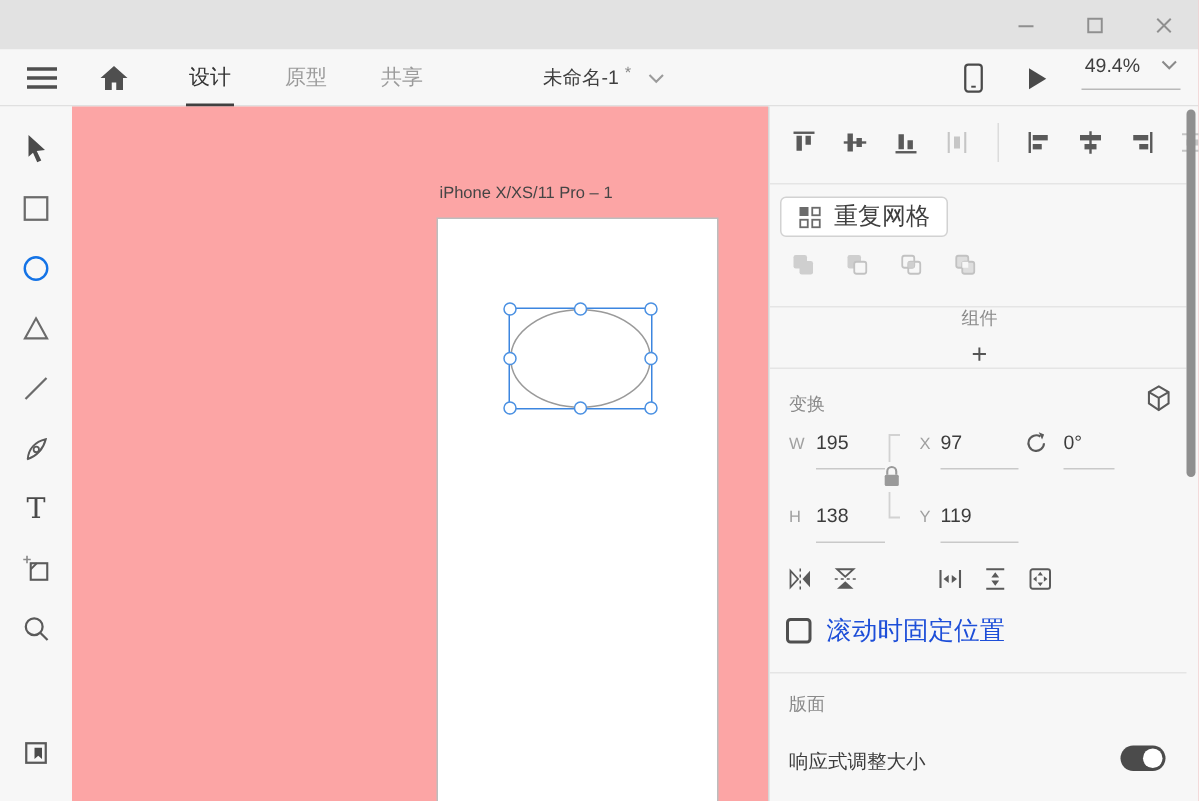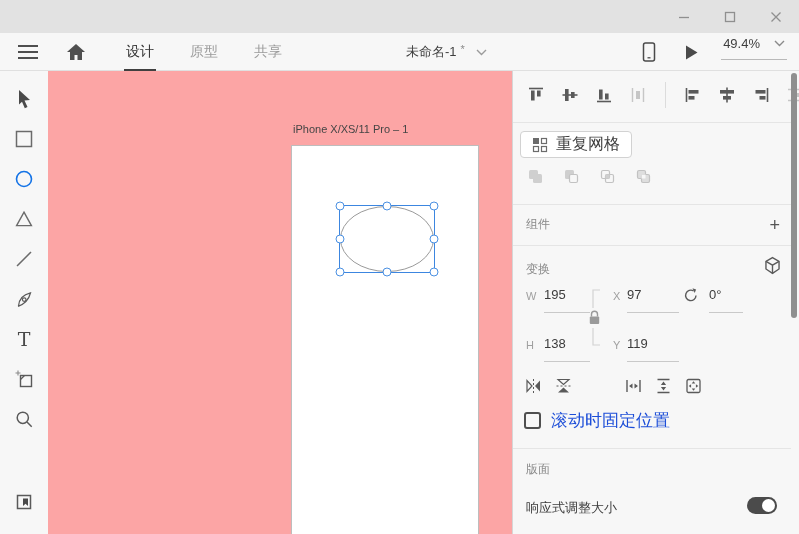--- a/index.html
+++ b/index.html
@@ -15,21 +15,21 @@
   
   .toolbar { position:absolute; top:33px; left:0; right:0; height:38px; background:#f7f7f7; border-bottom:1px solid #e0e0e0; }
   .icon-btn { border:none; background:transparent; display:flex; align-items:center; justify-content:center; cursor:pointer; }
   .hamburger { position:absolute; left:14px; top:0; height:38px; width:28px; }
   .home { position:absolute; left:62px; top:0; height:38px; width:28px; }
   .tabs { position:absolute; left:120px; top:0; height:38px; display:flex; }
   .tab { position:relative; height:38px; padding:0 6px; margin-right:24px; display:flex; align-items:center; font-size:14px; color:#9b9b9b; cursor:pointer; background:transparent; border:none; }
   .tab.active { color:#333; }
   .tab.active::after { content:""; position:absolute; left:4px; right:4px; bottom:0; height:2px; background:#404040; }
   .doc-title { position:absolute; left:362px; top:0; height:38px; display:flex; align-items:center; gap:4px; cursor:pointer; }
-  .doc-title .name { font-size:13px; color:#3f3f3f;margin-left:44px; }
+  .doc-title .name { font-size:13px; color:#3f3f3f; }
   .doc-title .dirty { font-size:11px; color:#8a8a8a; position:relative; top:-3px; }
   .doc-title .chev { margin-left:7px; }
   .preview-group { position:absolute; right:0; top:0; height:38px; display:flex; align-items:center; }
   .phone-btn { width:28px; height:38px; }
   .play-btn { width:28px; height:38px; margin-left:14px; }
   .zoom-ctl { margin:0 12px 12px 16px; display:flex; align-items:center; gap:14px; padding:4px 2px 8px 2px; border-bottom:1px solid #b9b9b9; cursor:pointer; background:transparent; border-top:none; border-left:none; border-right:none; }
   .zoom-ctl .pct { font-size:13px; color:#3f3f3f; }
 
   
   .main { position:absolute; top:71px; left:0; right:0; bottom:0; display:flex; }
@@ -48,21 +48,21 @@
   .handle { position:absolute; width:9px; height:9px; background:#fff; border:1.5px solid #4a90e2; border-radius:50%; transform:translate(-50%,-50%); }
 
   
   .panel { width:287px; flex:0 0 287px; position:relative; background:#f7f7f7; border-left:1px solid #d6d6d6; }
   .divider { position:absolute; left:0; right:8px; height:1px; background:#e5e5e5; }
   .align-row { position:absolute; top:10px; left:13px; display:flex; align-items:center; gap:14px; height:28px; }
   .align-row .sep { width:1px; height:26px; background:#dcdcdc; margin:0 3px; }
   .repeat-grid-btn { position:absolute; top:60px; left:7px; height:27px; display:flex; align-items:center; gap:8px; padding:0 11px; background:#fff; border:1px solid #d2d2d2; border-radius:4px; font-size:16px; color:#3f3f3f; cursor:pointer; }
   .bool-row { position:absolute; top:96px; left:13px; display:flex; gap:17px; }
   .section-label { font-size:12px; color:#8a8a8a; }
-  .component-row { position:absolute; top:133px; left:0; right:0; height:41px; display:flex; align-items:center; justify-content:space-between; padding:0 19px 0 13px; }
+  .component-row { position:absolute; top:133px; left:0; right:0; height:41px; display:flex; align-items:center; justify-content:space-between; padding:0 19px 0 13px;flex-direction:column; }
   .plus { font-size:18px; color:#555; font-weight:400; background:none; border:none; cursor:pointer; line-height:1; }
   .transform-label { position:absolute; top:190px; left:13px; }
   .cube-btn { position:absolute; top:185px; right:17px; }
   .f-label { position:absolute; font-size:11px; color:#a0a0a0; }
   .f-value { position:absolute; font-size:13px; color:#3c3c3c; border-bottom:1px solid #c9c9c9; padding-bottom:10px; cursor:text; }
   .rot-icon { position:absolute; left:169px; top:215px; }
   .constraints-row { position:absolute; top:306px; left:11px; display:flex; align-items:center; gap:11px; }
   .constraints-row .spacer { width:29px; }
   .cr-btn { border:none; background:transparent; cursor:pointer; padding:0; display:flex; }
   .checkbox-row { position:absolute; top:338px; left:11px; display:flex; align-items:center; gap:10px; cursor:pointer; }

